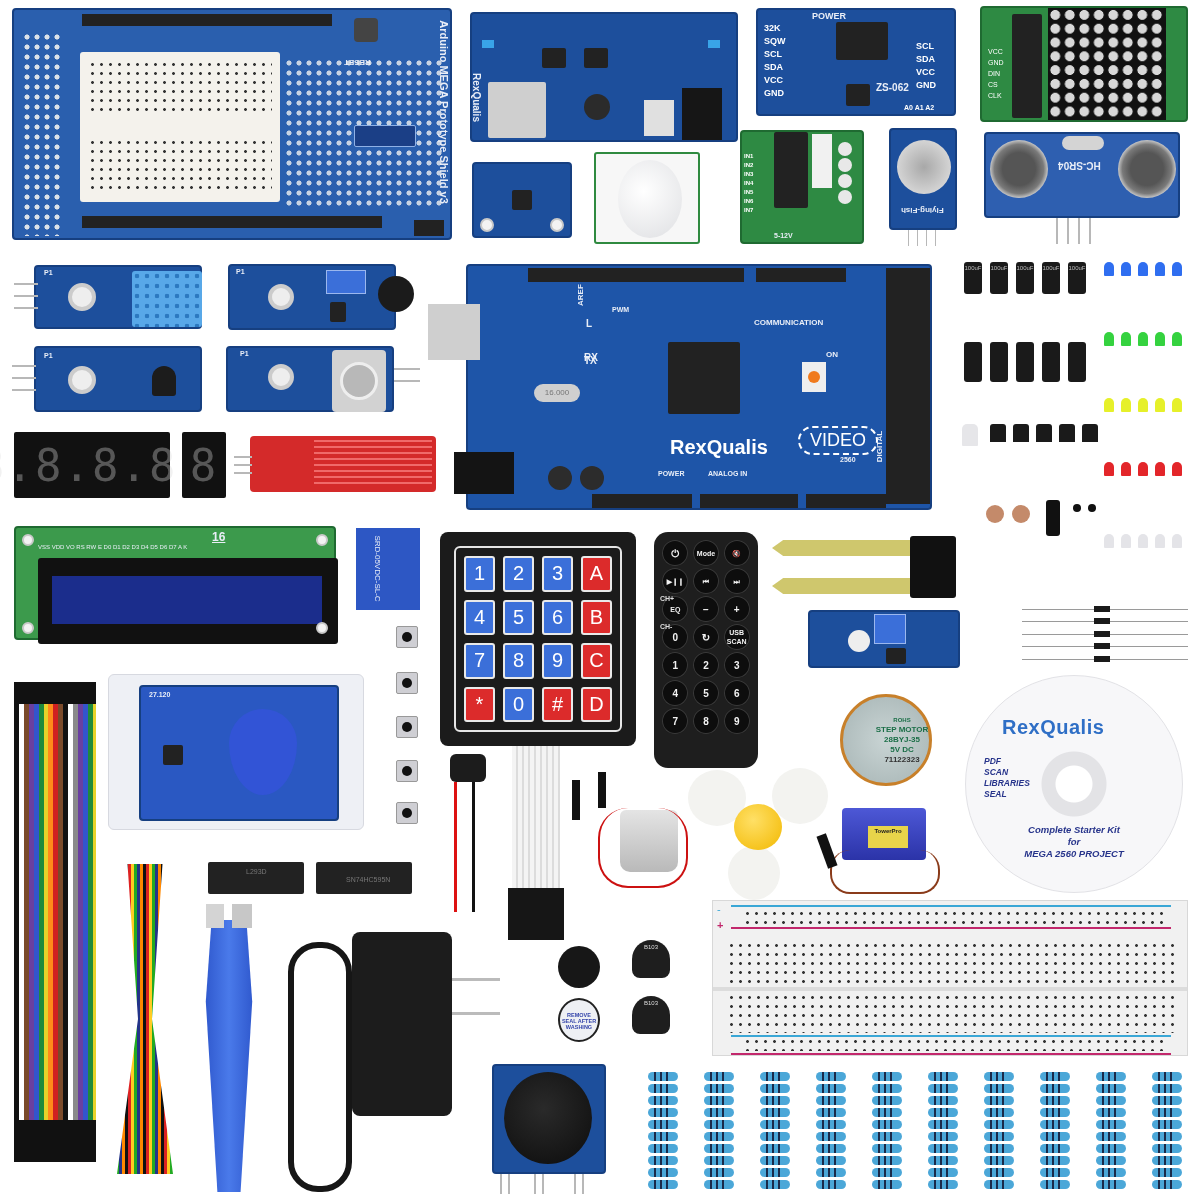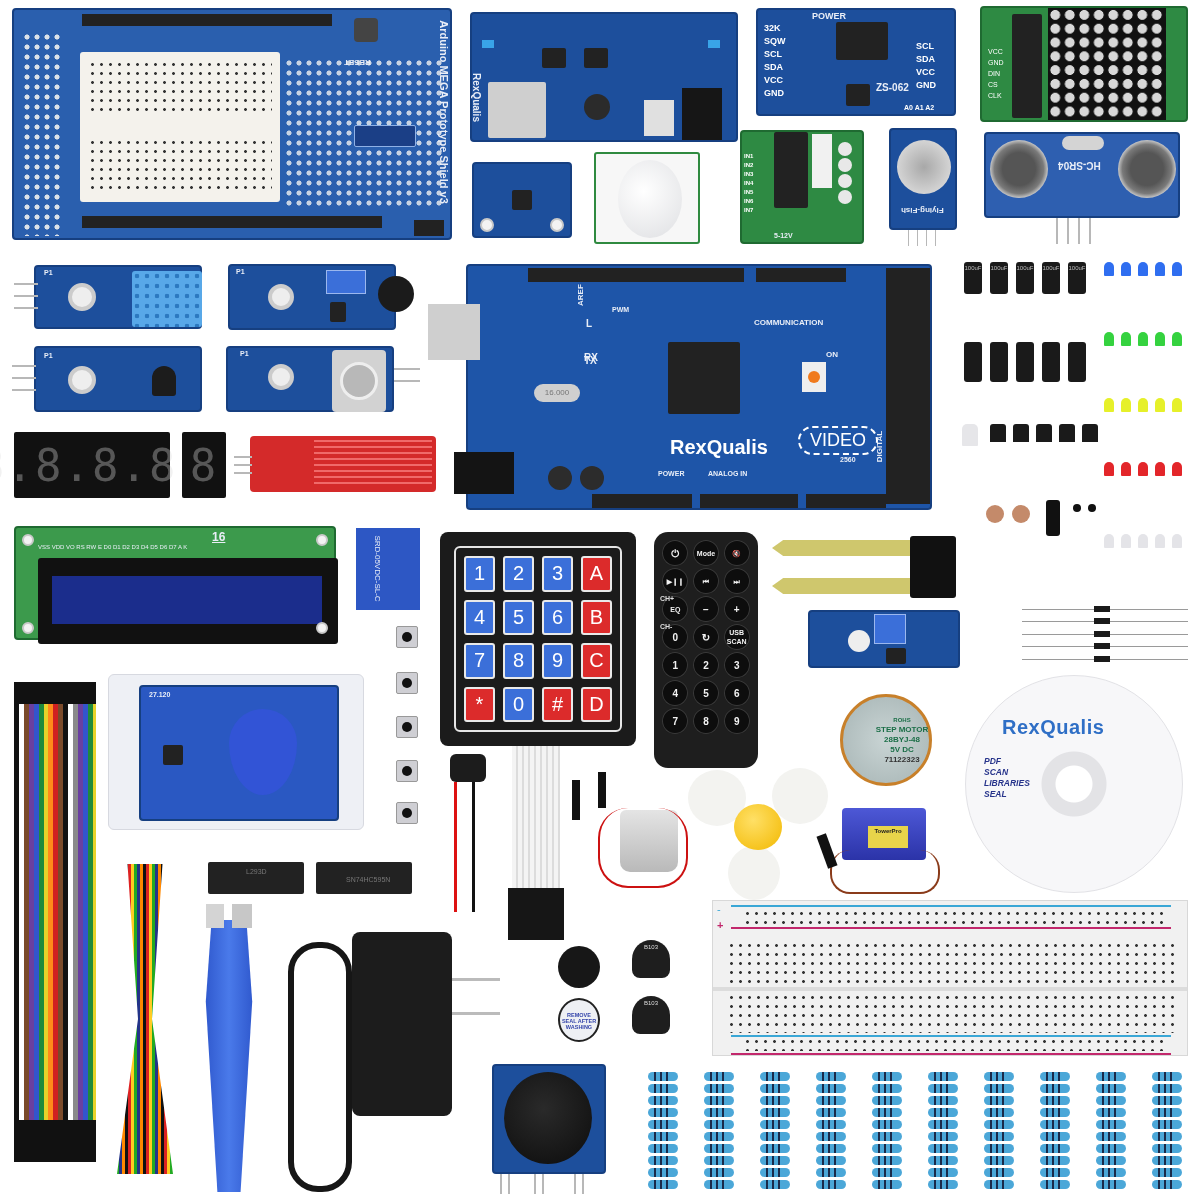--- a/index.html
+++ b/index.html
@@ -448,41 +448,46 @@
   <div class="abs" style="left:0; top:4px; width:58px; height:56px; border-radius:50%; background:#f3f3f0;"></div>
   <div class="abs" style="left:84px; top:2px; width:56px; height:56px; border-radius:50%; background:#f3f3f0;"></div>
   <div class="abs" style="left:40px; top:80px; width:52px; height:54px; border-radius:50%; background:#f3f3f0;"></div>
   <div class="abs" style="left:46px; top:38px; width:48px; height:46px; border-radius:50%; background:radial-gradient(circle at 40% 35%, #ffe066, #f2b800);"></div>
 </div>
 
 <div class="abs" style="left:840px; top:694px; width:92px; height:92px; border-radius:50%; background:radial-gradient(circle, #c9d4d4, #a6b4b4); border:3px solid #c8802a;">
   <div class="abs" style="left:16px; width:100%; top:18px; text-align:center; color:#1b6e47; font-size:8px; font-weight:bold; line-height:10px;">
     <div style="font-size:6px;">ROHS</div>
     <div>STEP MOTOR</div>
-    <div>28BYJ-48</div>
+    <div>28BYJ-35</div>
     <div>5V DC</div>
     <div style="color:#333;">71122323</div>
   </div>
 </div>
 
 <div class="abs" style="left:842px; top:808px; width:84px; height:52px; background:linear-gradient(180deg, #4d58d6, #2b33a8); border-radius:4px;">
   <div class="abs" style="left:26px; top:18px; width:40px; height:22px; background:#e8d44a; color:#222; font-size:6px; font-weight:bold; text-align:center; line-height:10px;">
     <div>TowerPro</div>
   </div>
 </div>
 <div class="abs" style="left:830px; top:850px; width:110px; height:44px; border:2px solid #8a3b1a; border-radius:20px; border-top:none;"></div>
 <div class="abs" style="left:822px; top:834px; width:10px; height:34px; background:#111; transform:rotate(-20deg);"></div>
 
 <div class="abs cd">
   <span class="brand">RexQualis</span>
   <div class="list">
     <div>PDF</div>
     <div>SCAN</div>
     <div>LIBRARIES</div>
     <div>SEAL</div>
+  </div>
+  <div class="caption">
+    <div>Complete Starter Kit</div>
+    <div>for</div>
+    <div>MEGA 2560 PROJECT</div>
   </div>
 </div>
 
 <div class="abs" style="left:558px; top:946px; width:42px; height:42px; border-radius:50%; background:#171717;"></div>
 <div class="abs" style="left:558px; top:998px; width:42px; height:44px; border-radius:50%; background:#eef0f4; border:2px solid #222; color:#3344aa; font-size:5.5px; font-weight:bold; text-align:center; padding-top:12px; line-height:6px;">
   <span>REMOVE SEAL AFTER WASHING</span>
 </div>
 <div class="abs" style="left:632px; top:940px; width:38px; height:38px; border-radius:50% 50% 8px 8px; background:#1e1e1e; color:#ddd; font-size:6px; text-align:center; padding-top:4px;">
   <span>B103</span>
 </div>

